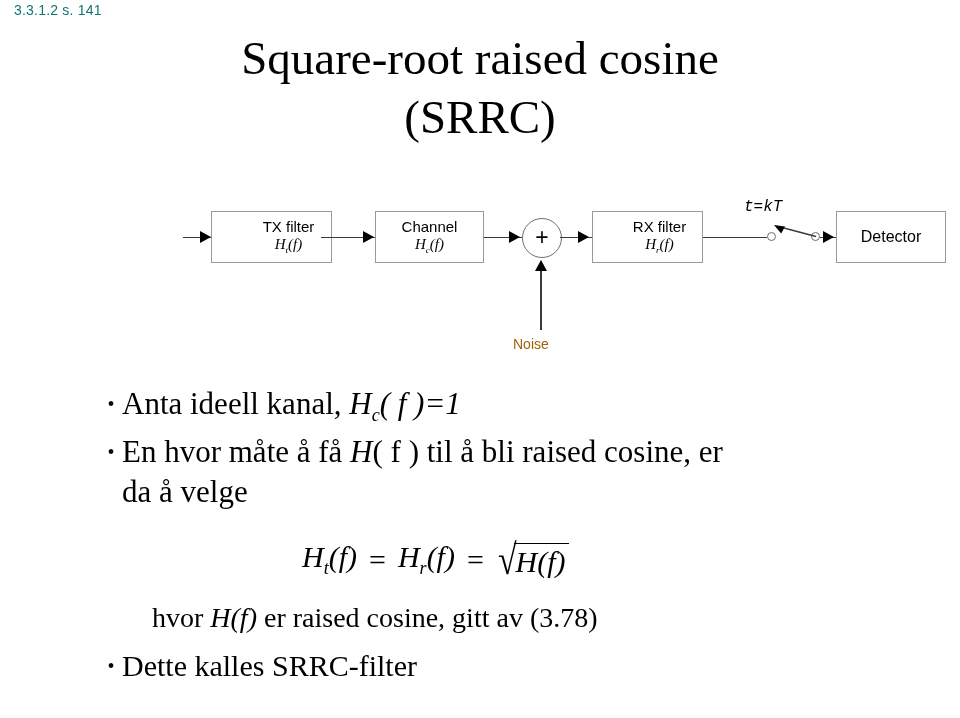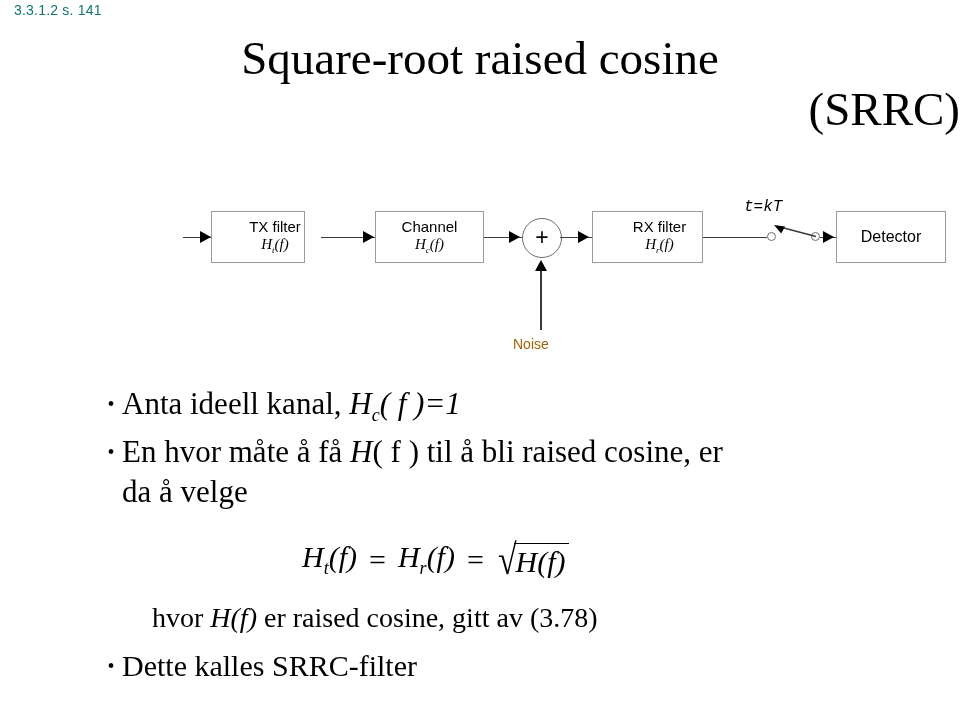--- a/index.html
+++ b/index.html
@@ -37,21 +37,21 @@
     text-align: center;
     line-height: 1.04;
   }
   .title-line {
     font-family: "Liberation Serif", "DejaVu Serif", serif;
     font-size: 47px;
     font-weight: 400;
     color: #000000;
     white-space: nowrap;
   }
-  .title-line.second { margin-top: 2px; text-align: right; }
+  .title-line.second { margin-top: 10px; }
 
   
   #diagram {
     position: absolute;
     left: 0;
     top: 190px;
     width: 960px;
     height: 175px;
   }
   .blk {
@@ -74,21 +74,21 @@
     font-size: 15px;
     margin-top: 1px;
     white-space: nowrap;
   }
   .blk .sub sub {
     font-size: 9px;
     font-style: italic;
   }
   .blk .lbl { white-space: nowrap; }
 
-  #blk-tx      { left: 211px; top: 21px; width: 94px; height: 52px; padding-left: 34px; }
+  #blk-tx      { left: 211px; top: 21px; width: 121px; height: 52px; padding-left: 34px; }
   #blk-channel { left: 375px; top: 21px; width: 109px; height: 52px; }
   #blk-rx      { left: 592px; top: 21px; width: 111px; height: 52px; padding-left: 24px; }
   #blk-detector{ left: 836px; top: 21px; width: 110px; height: 52px;
                  font-size: 16px; }
 
   
   .wire {
     position: absolute;
     height: 1.4px;
     background: #3a3a3a;

